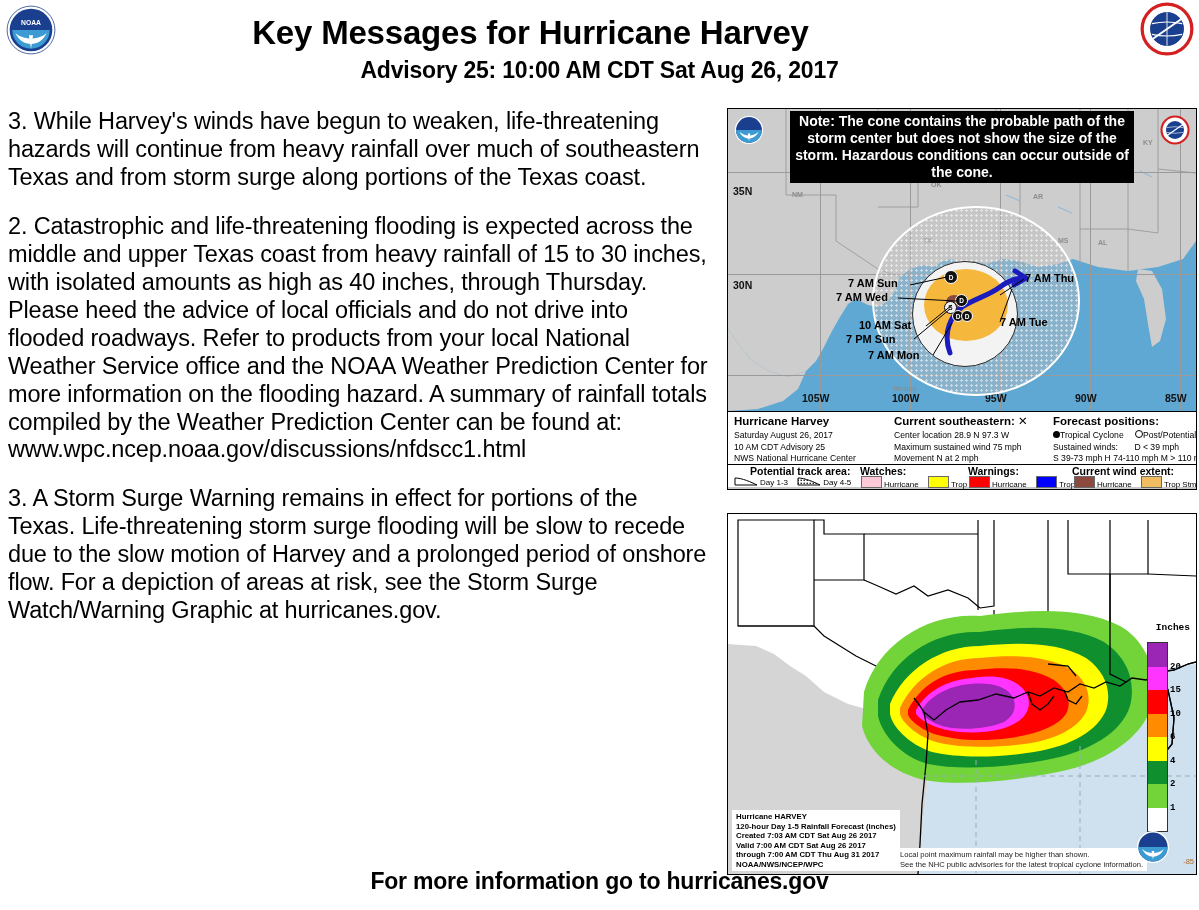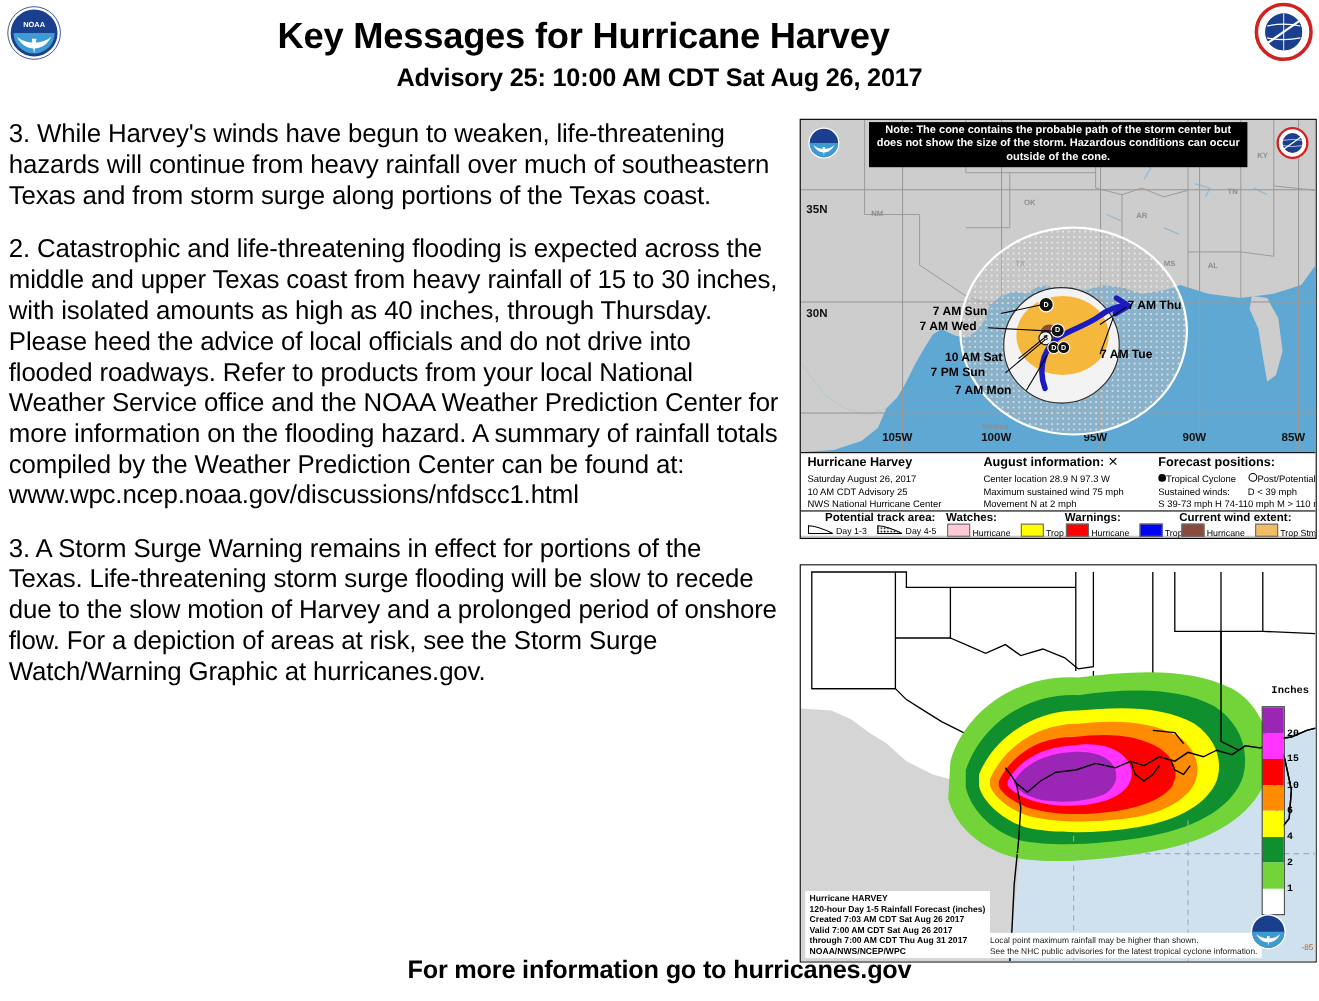--- a/index.html
+++ b/index.html
@@ -35,21 +35,21 @@
   
   #cone-map{
     position:absolute;left:727px;top:108px;width:468px;height:380px;
     border:1px solid #000;background:#c8c8c8;overflow:hidden;
   }
   .map-area{position:absolute;left:0;top:0;width:468px;height:302px;overflow:hidden;background:#cdcdcd;}
   .gulf{position:absolute;background:#5fa8d3;}
   .cone-note{
     position:absolute;left:62px;top:2px;width:344px;
     background:#000;color:#fff;text-align:center;
-    font-size:10px;font-weight:bold;line-height:1.22;padding:2px 3px;
+    font-size:14px;font-weight:bold;line-height:1.22;padding:2px 3px;
     z-index:30;box-sizing:border-box;
   }
   .grid-line{position:absolute;background:#9a9a9a;}
   .lat-label,.lon-label{
     position:absolute;font-size:10.5px;font-weight:bold;color:#111;z-index:12;
   }
   .state-label{
     position:absolute;font-size:7px;color:#8d8d8d;font-weight:bold;z-index:11;
   }
   .forecast-label{
@@ -293,21 +293,21 @@
     <div id="info-top">
       <div class="info-col" style="left:6px;">
         <div class="info-head">Hurricane Harvey</div>
         <div class="info-line">Saturday August 26, 2017</div>
         <div class="info-line">10 AM CDT Advisory 25</div>
         <div class="info-line">NWS National Hurricane Center</div>
       </div>
 
       <div class="info-col" style="left:166px;">
         <div class="info-head">
-          <span>August information:</span>
+          <span>Current southeastern:</span>
           <span>✕</span>
         </div>
         <div class="info-line">Center location 28.9 N 97.3 W</div>
         <div class="info-line">Maximum sustained wind 75 mph</div>
         <div class="info-line">Movement N at 2 mph</div>
       </div>
 
       <div class="info-col" style="left:325px;">
         <div class="info-head">Forecast positions:</div>
         <div class="info-line">

